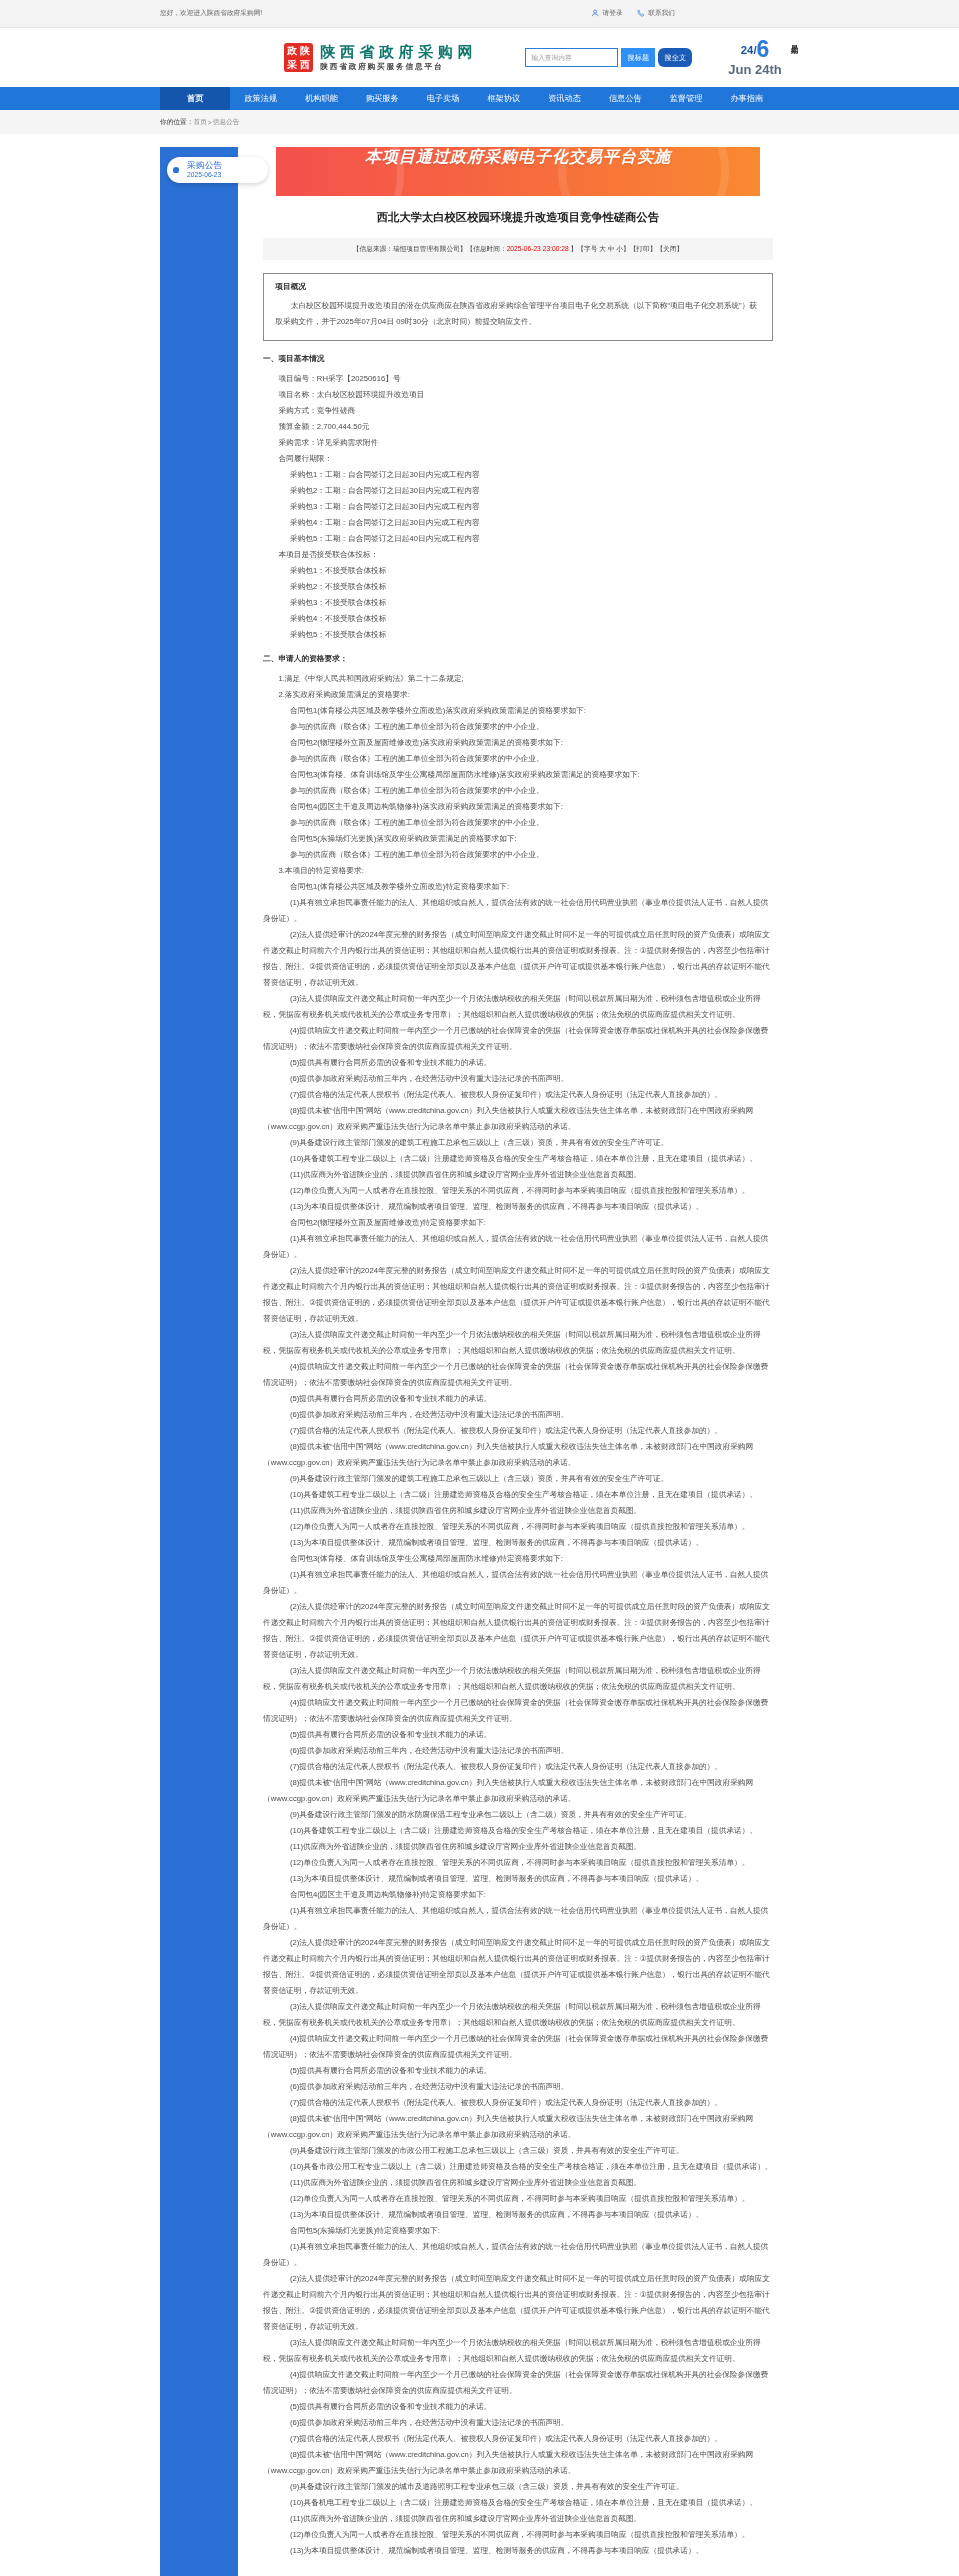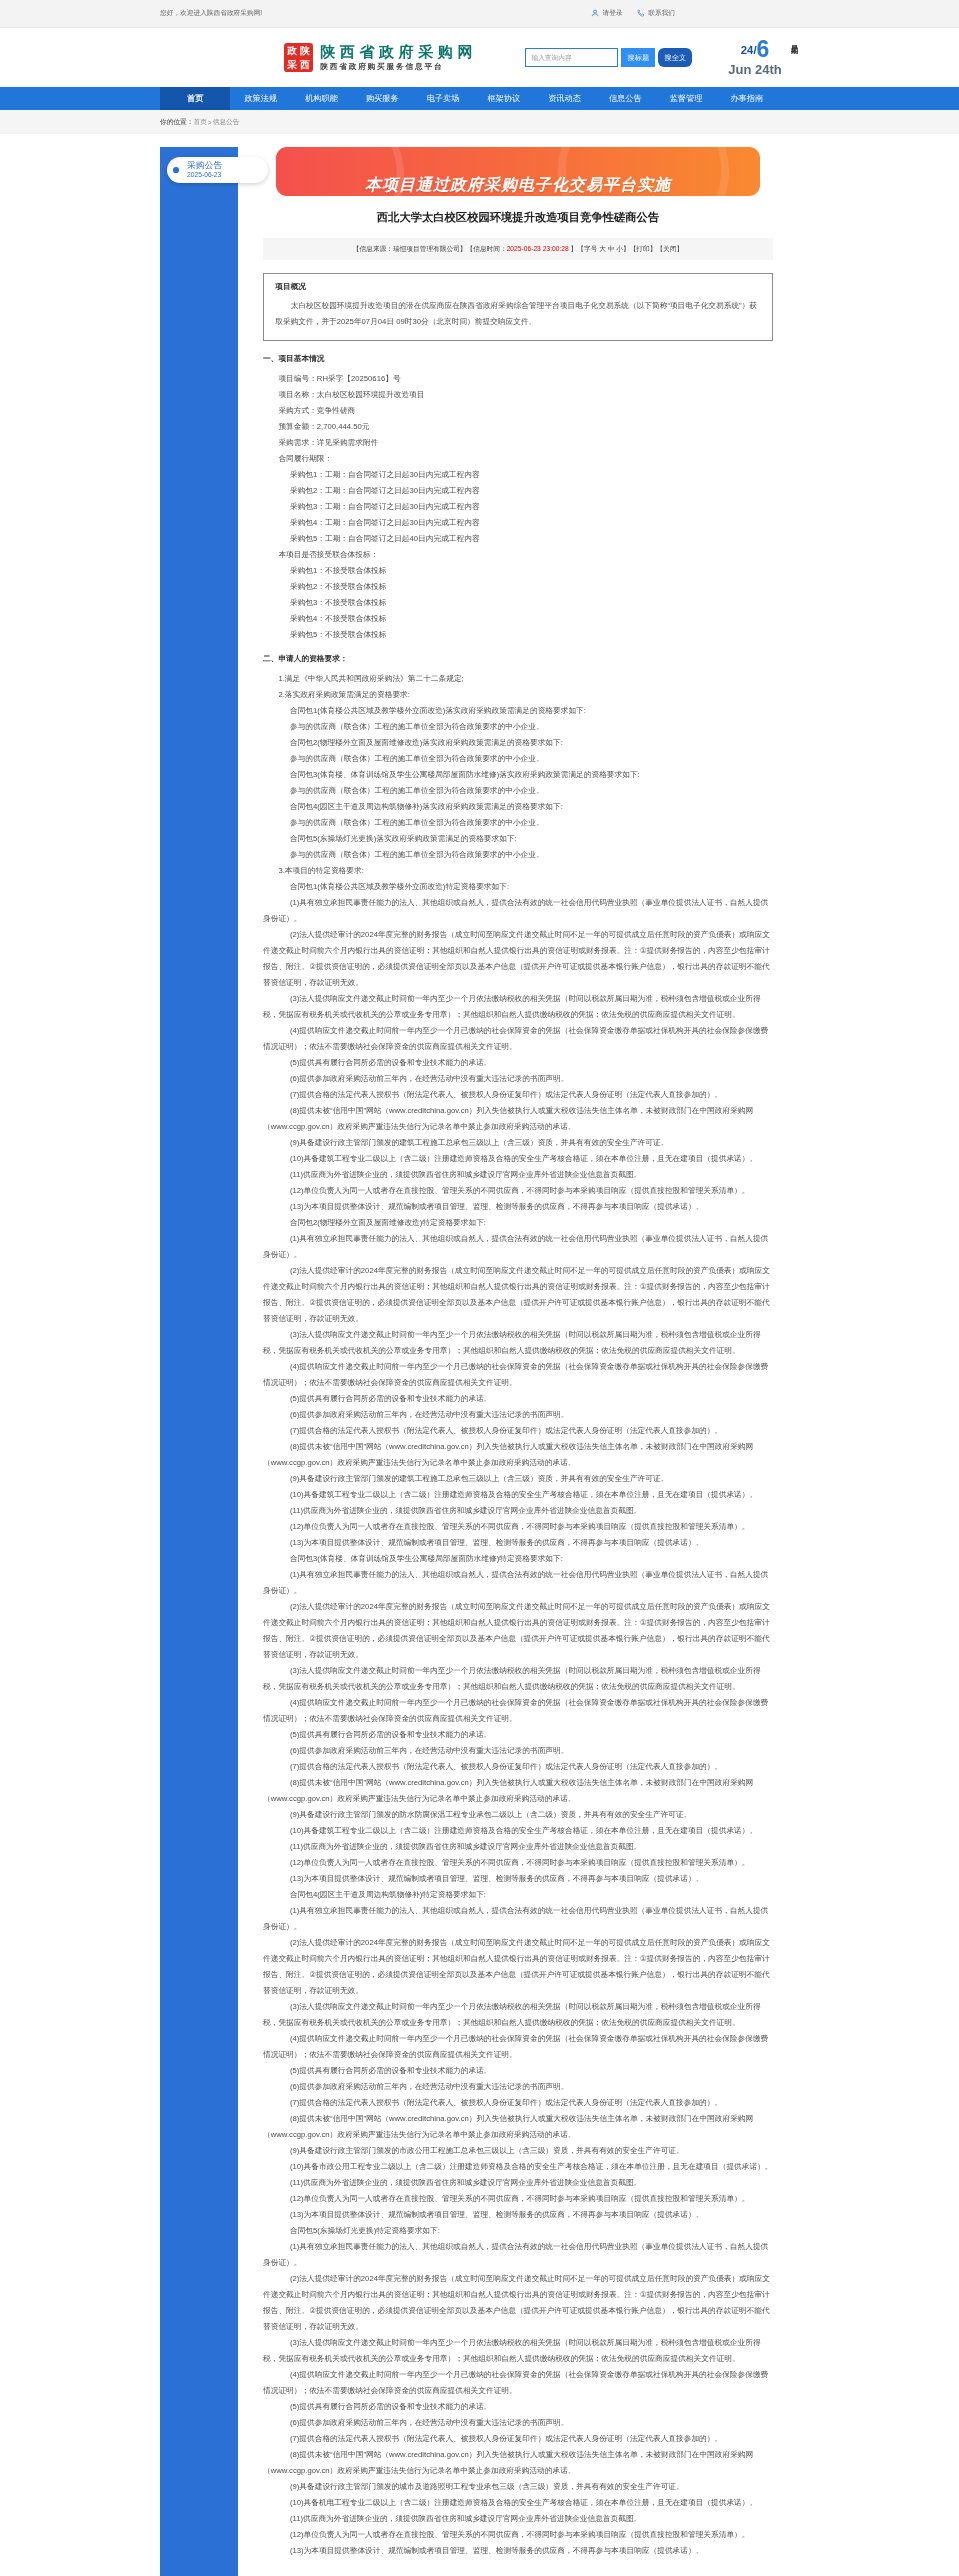--- a/index.html
+++ b/index.html
@@ -52,21 +52,21 @@
 
   
   .main { width:639px; margin:13.4px auto 0; display:flex; align-items:stretch; }
   .sidebar { width:78px; background:#2b70d4; flex-shrink:0; position:relative; }
   .side-pill { position:absolute; top:9.3px; left:7.2px; width:101px; background:#fff; border-radius:13.4px 13.4px 13.4px 13.4px; box-shadow:0 1.5px 4.1px rgba(0,0,0,.18); padding:3.6px 7.2px 3.6px 6.2px; display:flex; align-items:center; gap:8px; cursor:pointer; }
   .side-dot { width:5.7px; height:5.7px; border-radius:50%; background:#2b70d4; flex-shrink:0; }
   .side-pill-label { color:#2b70d4; font-size:8.8px; line-height:1.25; }
   .side-pill-date { color:#2b70d4; font-size:6.7px; line-height:1.2; }
 
   .content { flex:1; background:#fff; padding:0 26px 62px 25px; min-width:0; }
-  .banner { margin:0 13.4px 13.4px 13.4px; height:49px; border-radius:11px; background:linear-gradient(90deg,#f4504d 0%,#f6673f 45%,#f98a30 100%); display:flex; align-items:flex-end; justify-content:center; position:relative; overflow:hidden; }
+  .banner { margin:0 13.4px 13.4px 13.4px; height:49px; border-radius:0; background:linear-gradient(90deg,#f4504d 0%,#f6673f 45%,#f98a30 100%); display:flex; align-items:flex-start; justify-content:center; position:relative; overflow:hidden; }
   .banner::before { content:""; position:absolute; left:-20.6px; top:-46px; width:134px; height:134px; border:7.2px solid rgba(255,255,255,.12); border-radius:50%; }
   .banner::after { content:""; position:absolute; right:31px; top:-62px; width:155px; height:155px; border:8.2px solid rgba(255,255,255,.10); border-radius:50%; }
   .banner-text { color:#fff; font-size:16px; font-weight:bold; font-style:italic; letter-spacing:1px; text-shadow:0 1px 1.5px rgba(0,0,0,.12); }
 
   .art-title { text-align:center; font-size:11.3px; font-weight:bold; color:#222; margin:3.1px 15.5px 12.4px; line-height:1.4; }
   .meta-bar { background:#f5f5f5; text-align:center; font-size:6.7px; color:#444; padding:6.7px 0; }
   .meta-time { color:#e60000; }
   .meta-btn { color:#444; cursor:pointer; }
 
   .overview-box { border:0.5px solid #8a8a8a; margin:12.4px 0 7.2px; padding:8.2px 11.3px 10.3px; }

